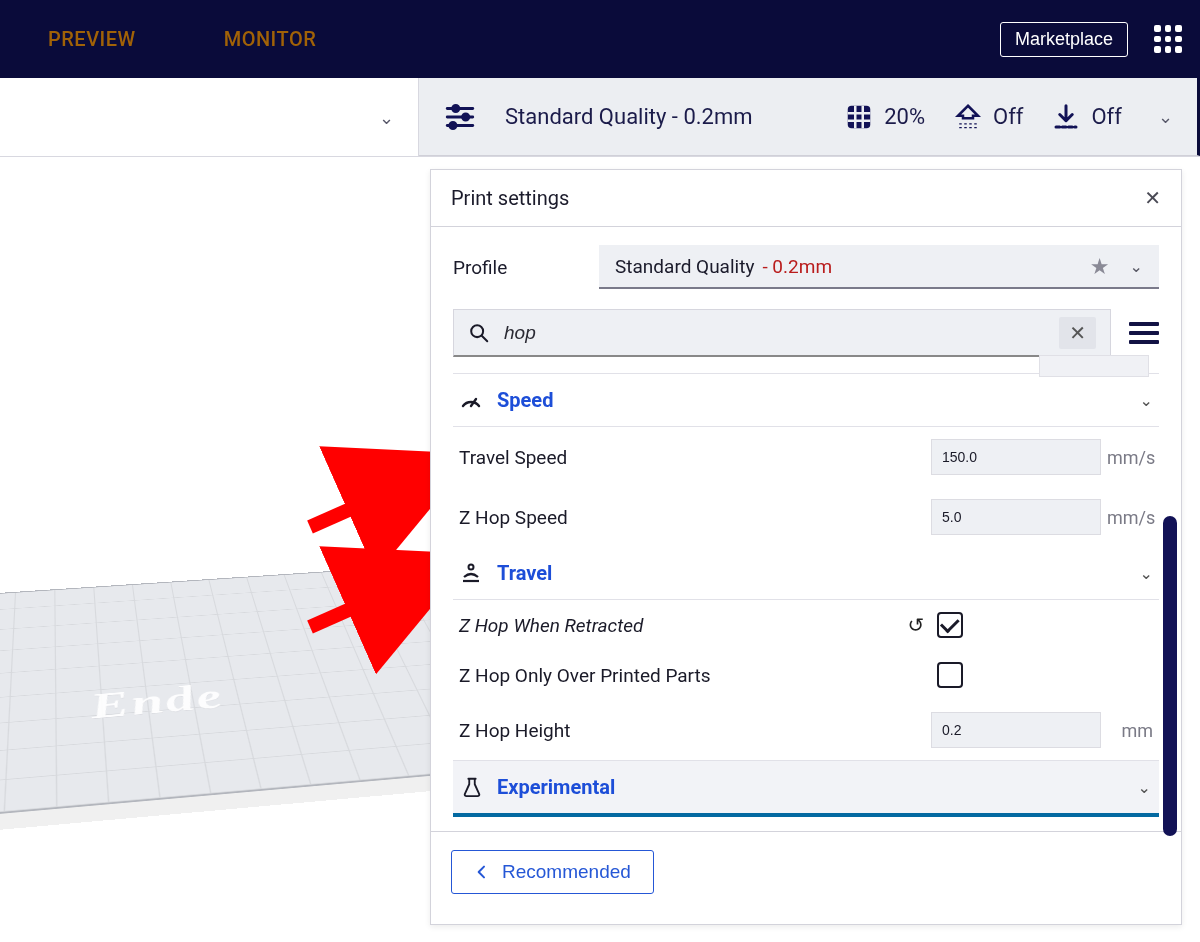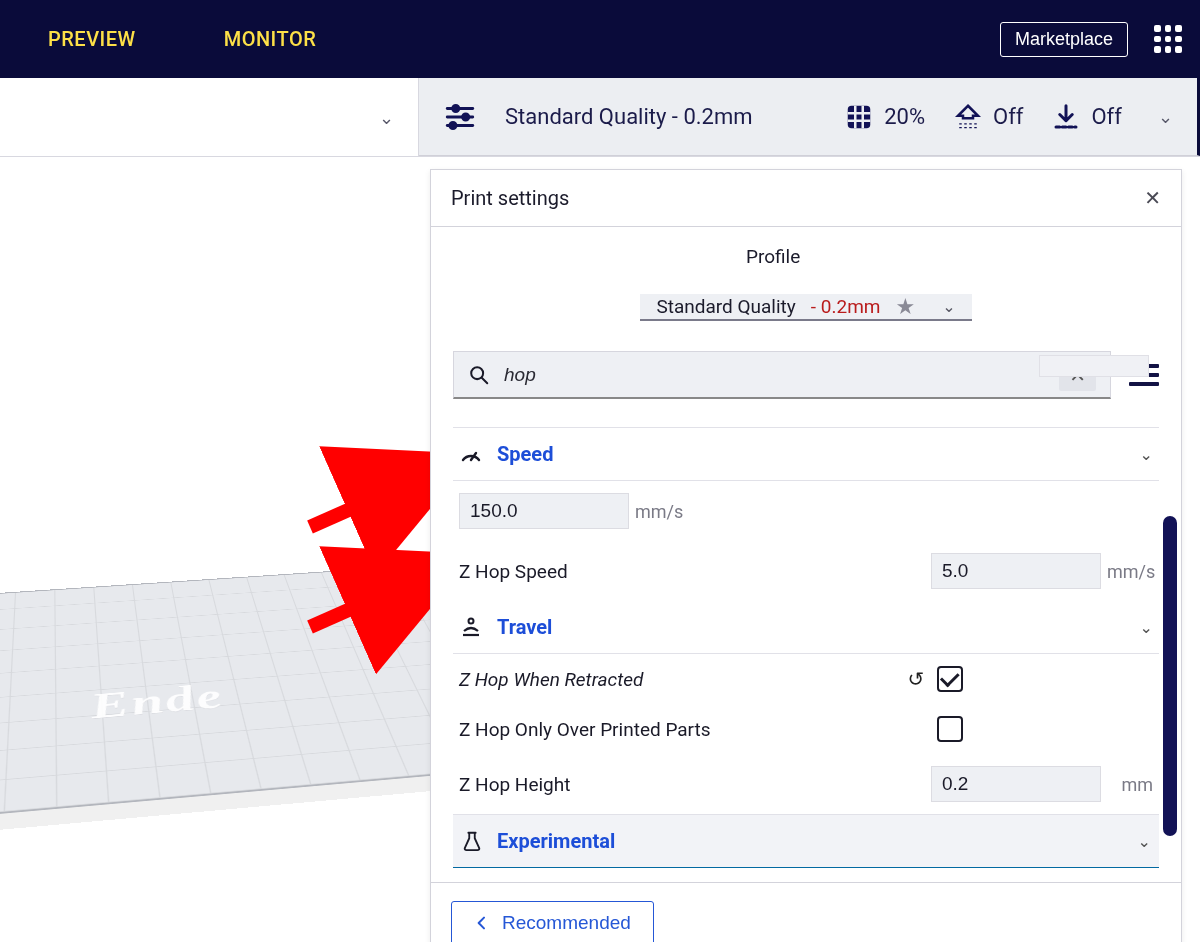--- a/index.html
+++ b/index.html
@@ -18,21 +18,21 @@
   .tabs { display: flex; gap: 28px; align-items: center; }
   .tab {
     padding: 8px 30px;
     font-size: 20px;
     font-weight: 500;
     letter-spacing: 0.5px;
     cursor: pointer;
     border-radius: 3px;
   }
   .tab.active { background: #fff; color: #2557d6; }
-  .tab.inactive { color: #fde047; }
+  .tab.inactive { color: #a16207; }
   .topbar-right { margin-left: auto; display: flex; align-items: center; gap: 26px; }
   .marketplace-btn {
     border: 1.5px solid #fff;
     color: #fff;
     padding: 6px 14px;
     font-size: 18px;
     border-radius: 3px;
     cursor: pointer;
     background: transparent;
   }
@@ -124,32 +124,32 @@
   .panel-titlebar {
     display:flex; align-items:center;
     padding:16px 20px;
     border-bottom:1px solid #d3d3db;
     justify-content:space-between;
   }
   .panel-title { font-size:20px; color:#1b1b2b; font-weight:400;}
   .panel-close { margin-left:auto; cursor:pointer; color:#4a4a55; font-size:20px; }
 
   .panel-body { padding: 18px 22px 14px 22px; position:relative;}
-  .profile-row { display:flex; align-items:center; gap:26px; margin-bottom:30px;flex-direction:column;}
+  .profile-row { display:flex; align-items:center; gap:26px; margin-bottom:20px;}
   .profile-label { font-size:19px; color:#1b1b2b; width:120px;}
   .profile-select {
-    flex:1; height:28px; background:#eef0f4; border-bottom:2px solid #7a7a8a;
-    display:flex; align-items:center; padding:0 16px; gap:15px; cursor:pointer;
+    flex:1; height:44px; background:#eef0f4; border-bottom:2px solid #7a7a8a;
+    display:flex; align-items:center; padding:0 16px; gap:8px; cursor:pointer;
   }
   .profile-name { font-size:19px; color:#1b1b2b;}
   .profile-suffix { font-size:19px; color:#b91c1c;}
   .star { margin-left:auto; color:#8a8a96; font-size:22px; }
   .profile-chev { color:#5a5a66; font-size:16px; margin-left:12px;}
 
-  .filter-row { display:flex; align-items:center; gap:18px; margin-bottom:28px;}
+  .filter-row { display:flex; align-items:center; gap:18px; margin-bottom:16px;}
   .search-box {
     flex:1; height:48px; background:#eef0f4; border:1px solid #d6d6de; border-bottom:2px solid #888;
     display:flex; align-items:center; padding:0 14px; gap:14px;
   }
   .search-box input {
     flex:1; border:none; background:transparent; outline:none;
     font-size:19px; font-style:italic; color:#2a2a33;
   }
   .search-clear { cursor:pointer; color:#555; font-size:20px; padding:4px 10px; background:#e2e4ea; border-radius:2px;}
   .hamburger { width:30px; height:22px; display:flex; flex-direction:column; justify-content:space-between; cursor:pointer;}
@@ -169,37 +169,37 @@
   .section-head .schev { margin-left:auto; color:#555; font-size:16px; cursor:pointer;}
   .setting-row {
     display:flex; align-items:center; padding:12px 6px;
     font-size:19px; color:#1a1a28;
   }
   .setting-row.italic .slabel { font-style: italic; }
   .slabel { flex:1; }
   .sreset { width:30px; color:#222; cursor:pointer; text-align:center; font-size:20px;}
   .sinput {
     width:170px; height:36px; background:#eef0f4; border:1px solid #dcdce2;
-    padding:0 10px; font-size:19px; color:#1a1a28; outline:none;
+    padding:0 10px; font-size:14px; color:#1a1a28; outline:none;
   }
   .sinput-wrap { display:flex; align-items:center;}
   .sunit { width:52px; text-align:right; color:#7a7a86; font-size:18px; padding-left:6px;}
   .scheck {
     width:26px; height:26px; border:2px solid #1a1a28; border-radius:4px;
     display:flex; align-items:center; justify-content:center;
     cursor:pointer; background:#fff; margin-left:6px;
   }
   .scheck.checked::after {
     content:""; width:14px; height:8px;
     border-left:3px solid #1a1a28; border-bottom:3px solid #1a1a28;
     transform:rotate(-45deg) translate(1px,-2px);
   }
   .check-cell { width:222px; display:flex; align-items:center; }
 
-  .exp-head { background:#f2f3f7; padding:14px 8px; border-top:1px solid #e1e1e8; border-bottom:1px solid #0369a1;}
+  .exp-head { background:#f2f3f7; padding:14px 8px; border-top:1px solid #e1e1e8; border-bottom:4px solid #0369a1;}
   
   .panel-footer {
     border-top:1px solid #d3d3db;
     padding:18px 20px 30px 20px;
   }
   .recommended-btn {
     display:inline-flex; align-items:center; gap:12px;
     border:1.5px solid #2557d6; color:#2557d6;
     padding:10px 22px; font-size:19px; border-radius:3px;
     cursor:pointer; background:#fff;
@@ -346,20 +346,21 @@
 
         <div class="section-head">
           <svg width="24" height="24" viewBox="0 0 24 24">
             <path d="M4 18 A10 10 0 0 1 20 18" fill="none" stroke="#1a1a28" stroke-width="2.4" stroke-linecap="round"></path>
             <line x1="12" y1="18" x2="17" y2="11" stroke="#1a1a28" stroke-width="2.4" stroke-linecap="round"></line>
           </svg>
           <span class="sname">Speed</span>
           <span class="schev">⌄</span>
         </div>
         <div class="setting-row">
+          <span class="slabel">Travel Speed</span>
           <div class="sinput-wrap">
             <input class="sinput" value="150.0" style="">
             <span class="sunit">mm/s</span>
           </div>
         </div>
         <div class="setting-row">
           <span class="slabel">Z Hop Speed</span>
           <div class="sinput-wrap">
             <input class="sinput" value="5.0" style="">
             <span class="sunit">mm/s</span>

